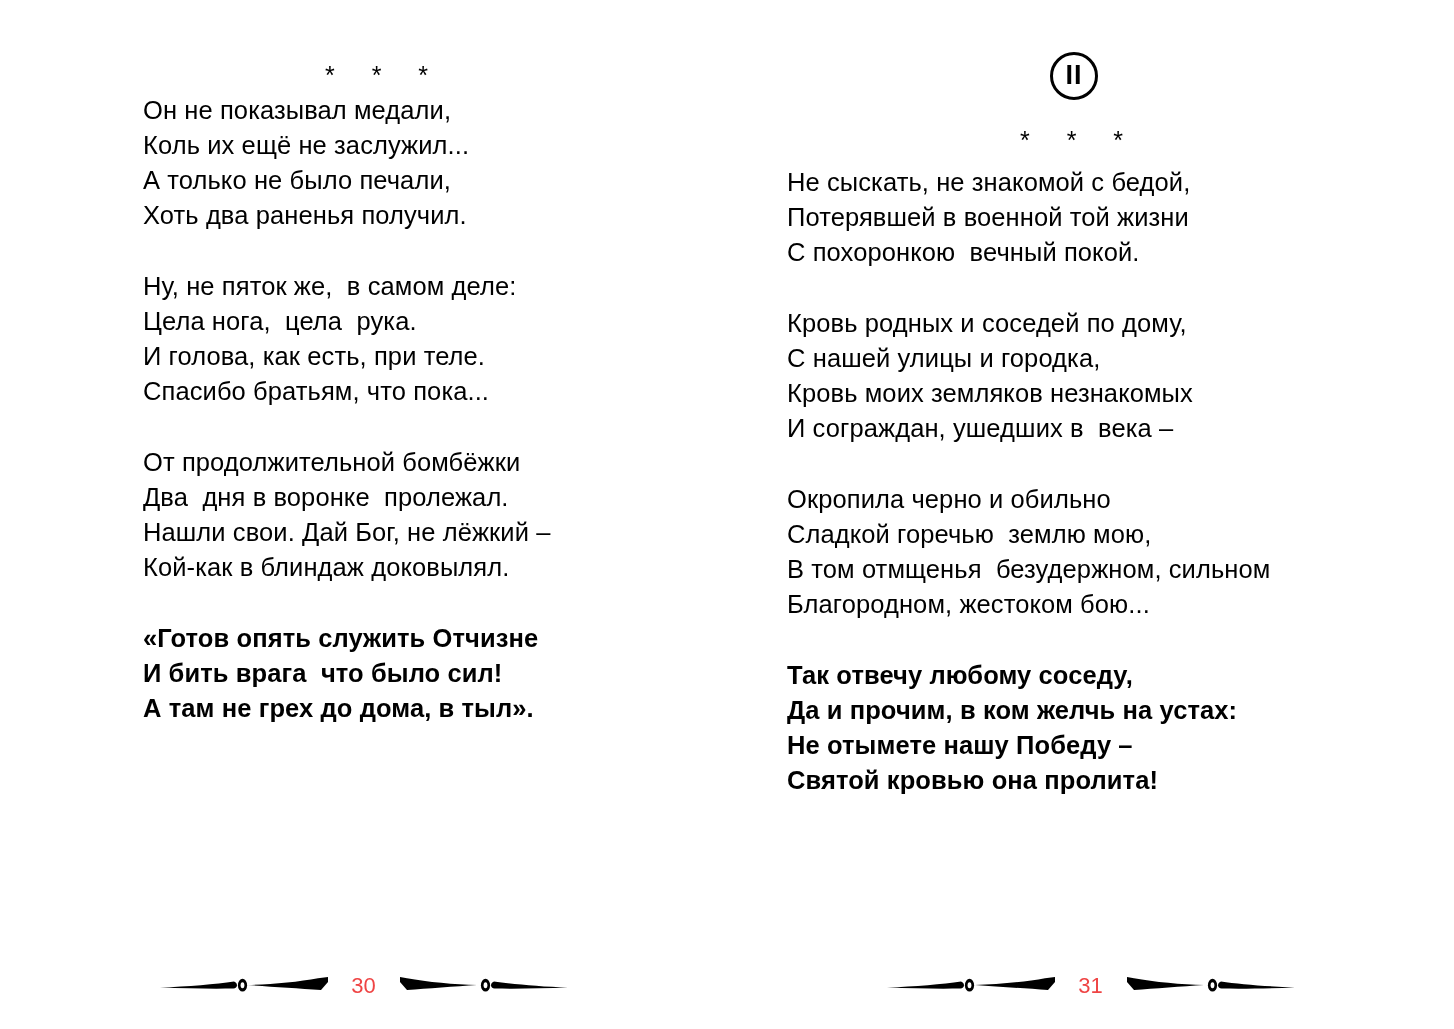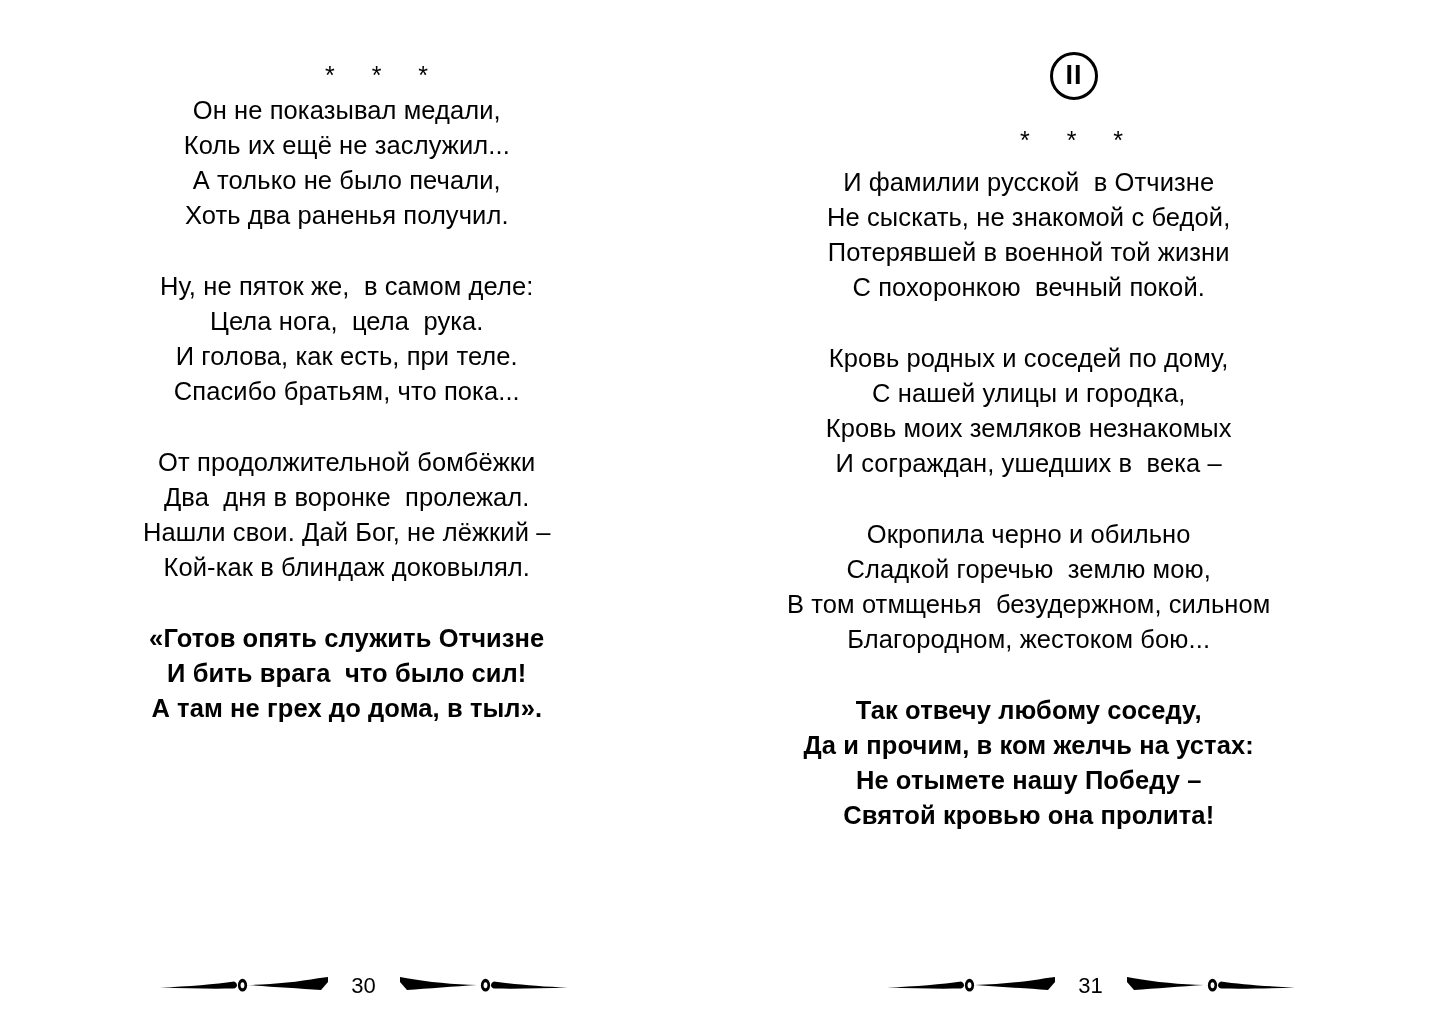--- a/index.html
+++ b/index.html
@@ -77,21 +77,20 @@
 
   
   .poem {
     position: absolute;
   }
   .poem-left  { top: 93px;  left: 143px; }
   .poem-right { top: 165px; left: 787px; }
 
   .stanza {
     margin: 0 0 36px 0;
-    text-align: center;
   }
   .stanza:last-child { margin-bottom: 0; font-weight: bold; }
 
   .verse-line {
     font-size: 25.5px;
     line-height: 35px;
     white-space: pre;
     letter-spacing: 0.1px;
   }
 
@@ -103,21 +102,21 @@
     right: 0;
     display: flex;
     align-items: center;
     justify-content: center;
     gap: 18px;
   }
   .page-number {
     font-family: "Liberation Sans", sans-serif;
     font-size: 22px;
     line-height: 1;
-    color: #000000;
+    color: #ef4444;
     min-width: 26px;
     text-align: center;
   }
   .ornament { display: block; }
 </style>
 </head>
 <body>
 
 <div class="spread">
 
@@ -179,21 +178,20 @@
     <div class="section-number">
       <span class="section-number-label">II</span>
     </div>
 
     <div class="asterisks asterisks-right" style="left:293px; top:128px; position:absolute;">*  *  *</div>
 
     <div class="poem poem-right" style="left:60px;">
 
 
       <div class="stanza">
-        <div class="verse-line">И фамилии русской  в Отчизне</div>
         <div class="verse-line">Не сыскать, не знакомой с бедой,</div>
         <div class="verse-line">Потерявшей в военной той жизни</div>
         <div class="verse-line">С похоронкою  вечный покой.</div>
       </div>
 
       <div class="stanza">
         <div class="verse-line">Кровь родных и соседей по дому,</div>
         <div class="verse-line">С нашей улицы и городка,</div>
         <div class="verse-line">Кровь моих земляков незнакомых</div>
         <div class="verse-line">И сограждан, ушедших в  века –</div>

